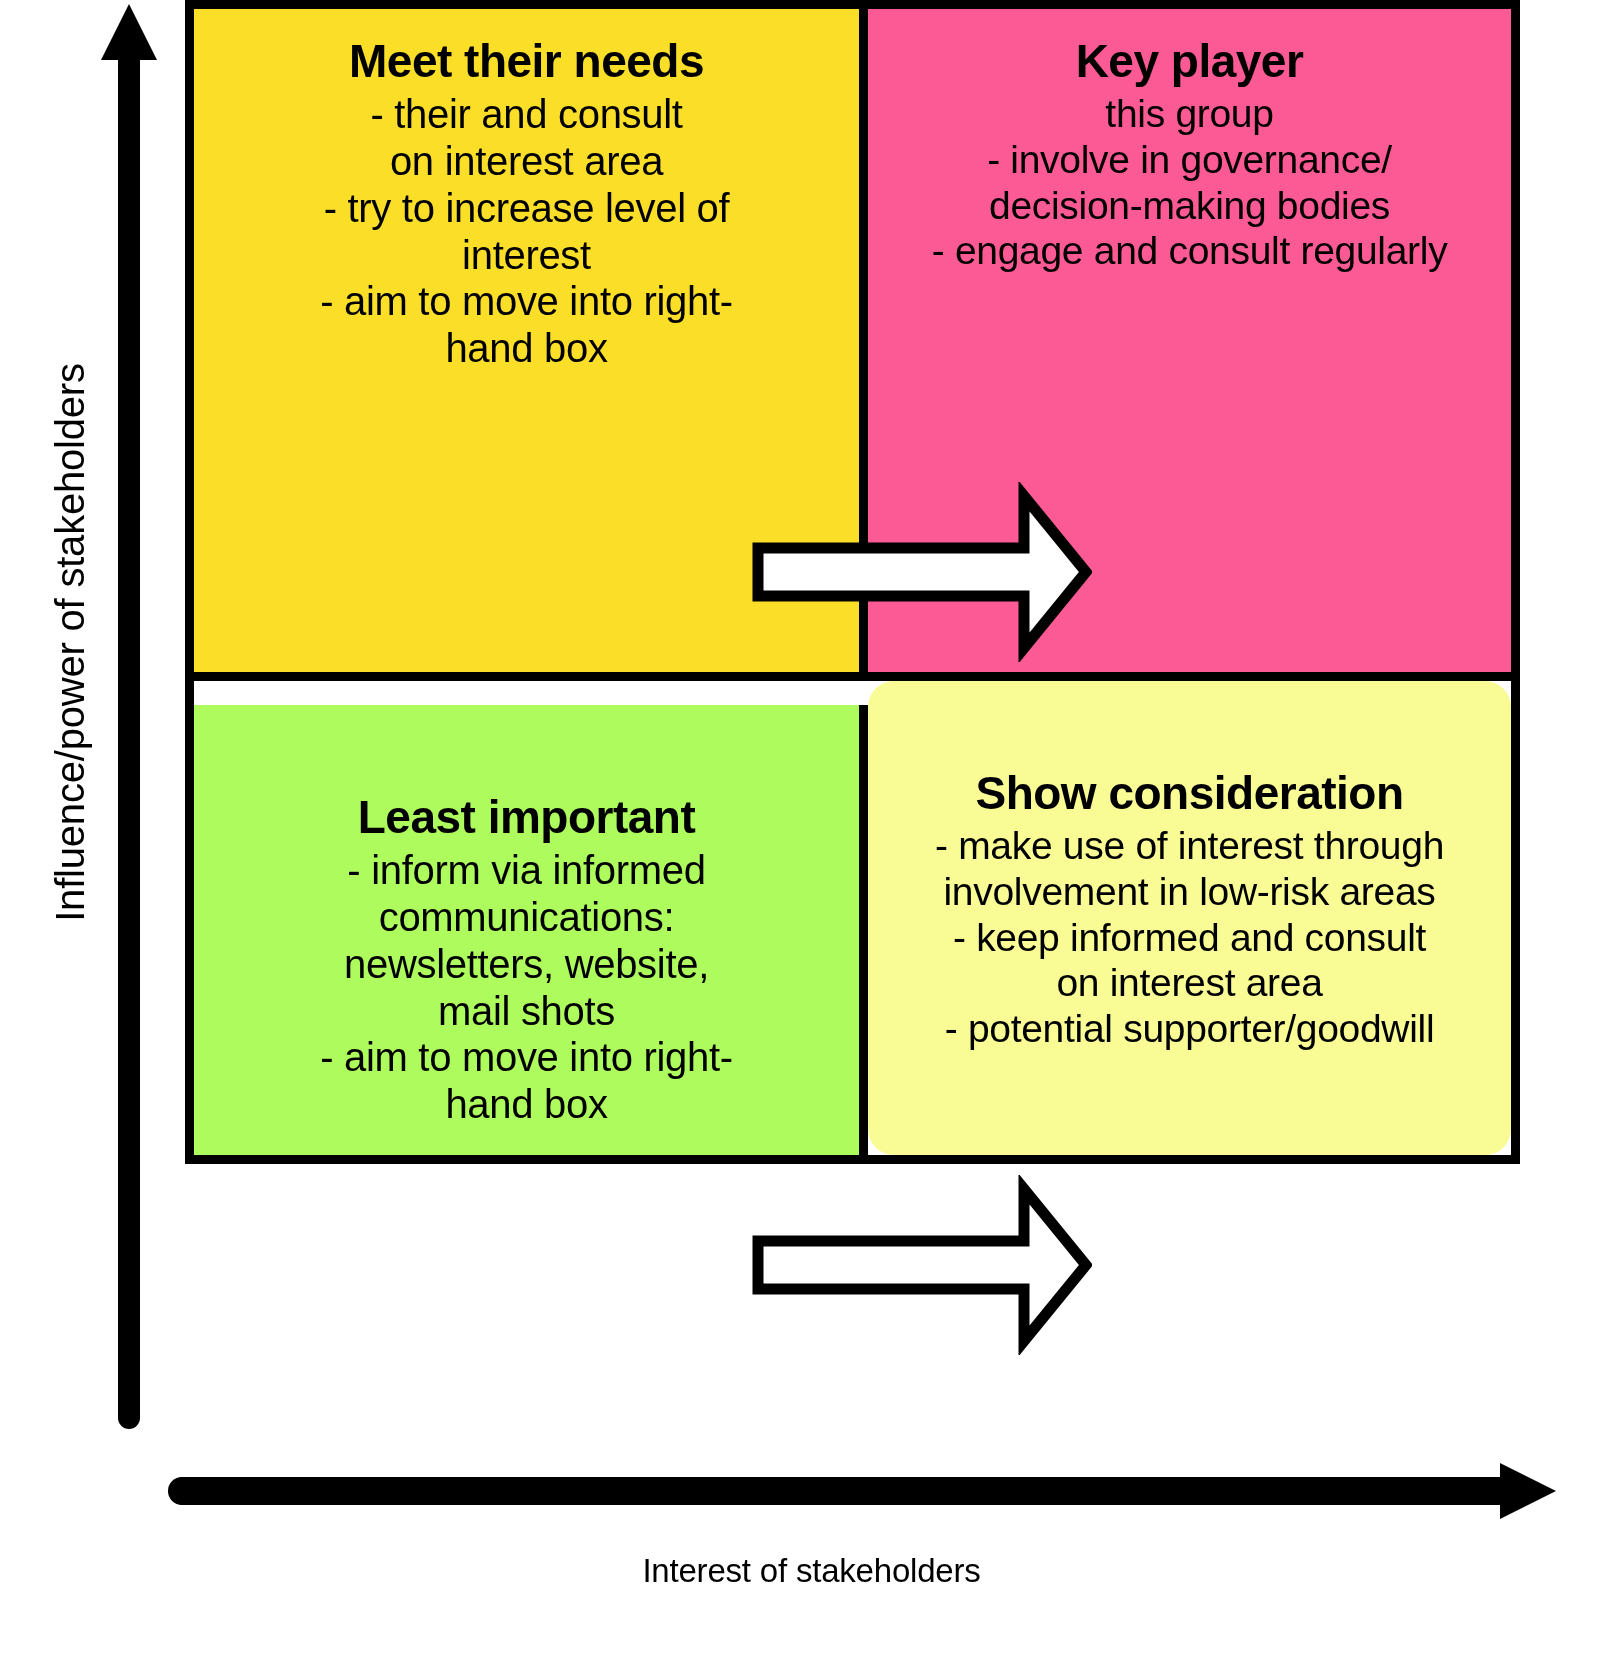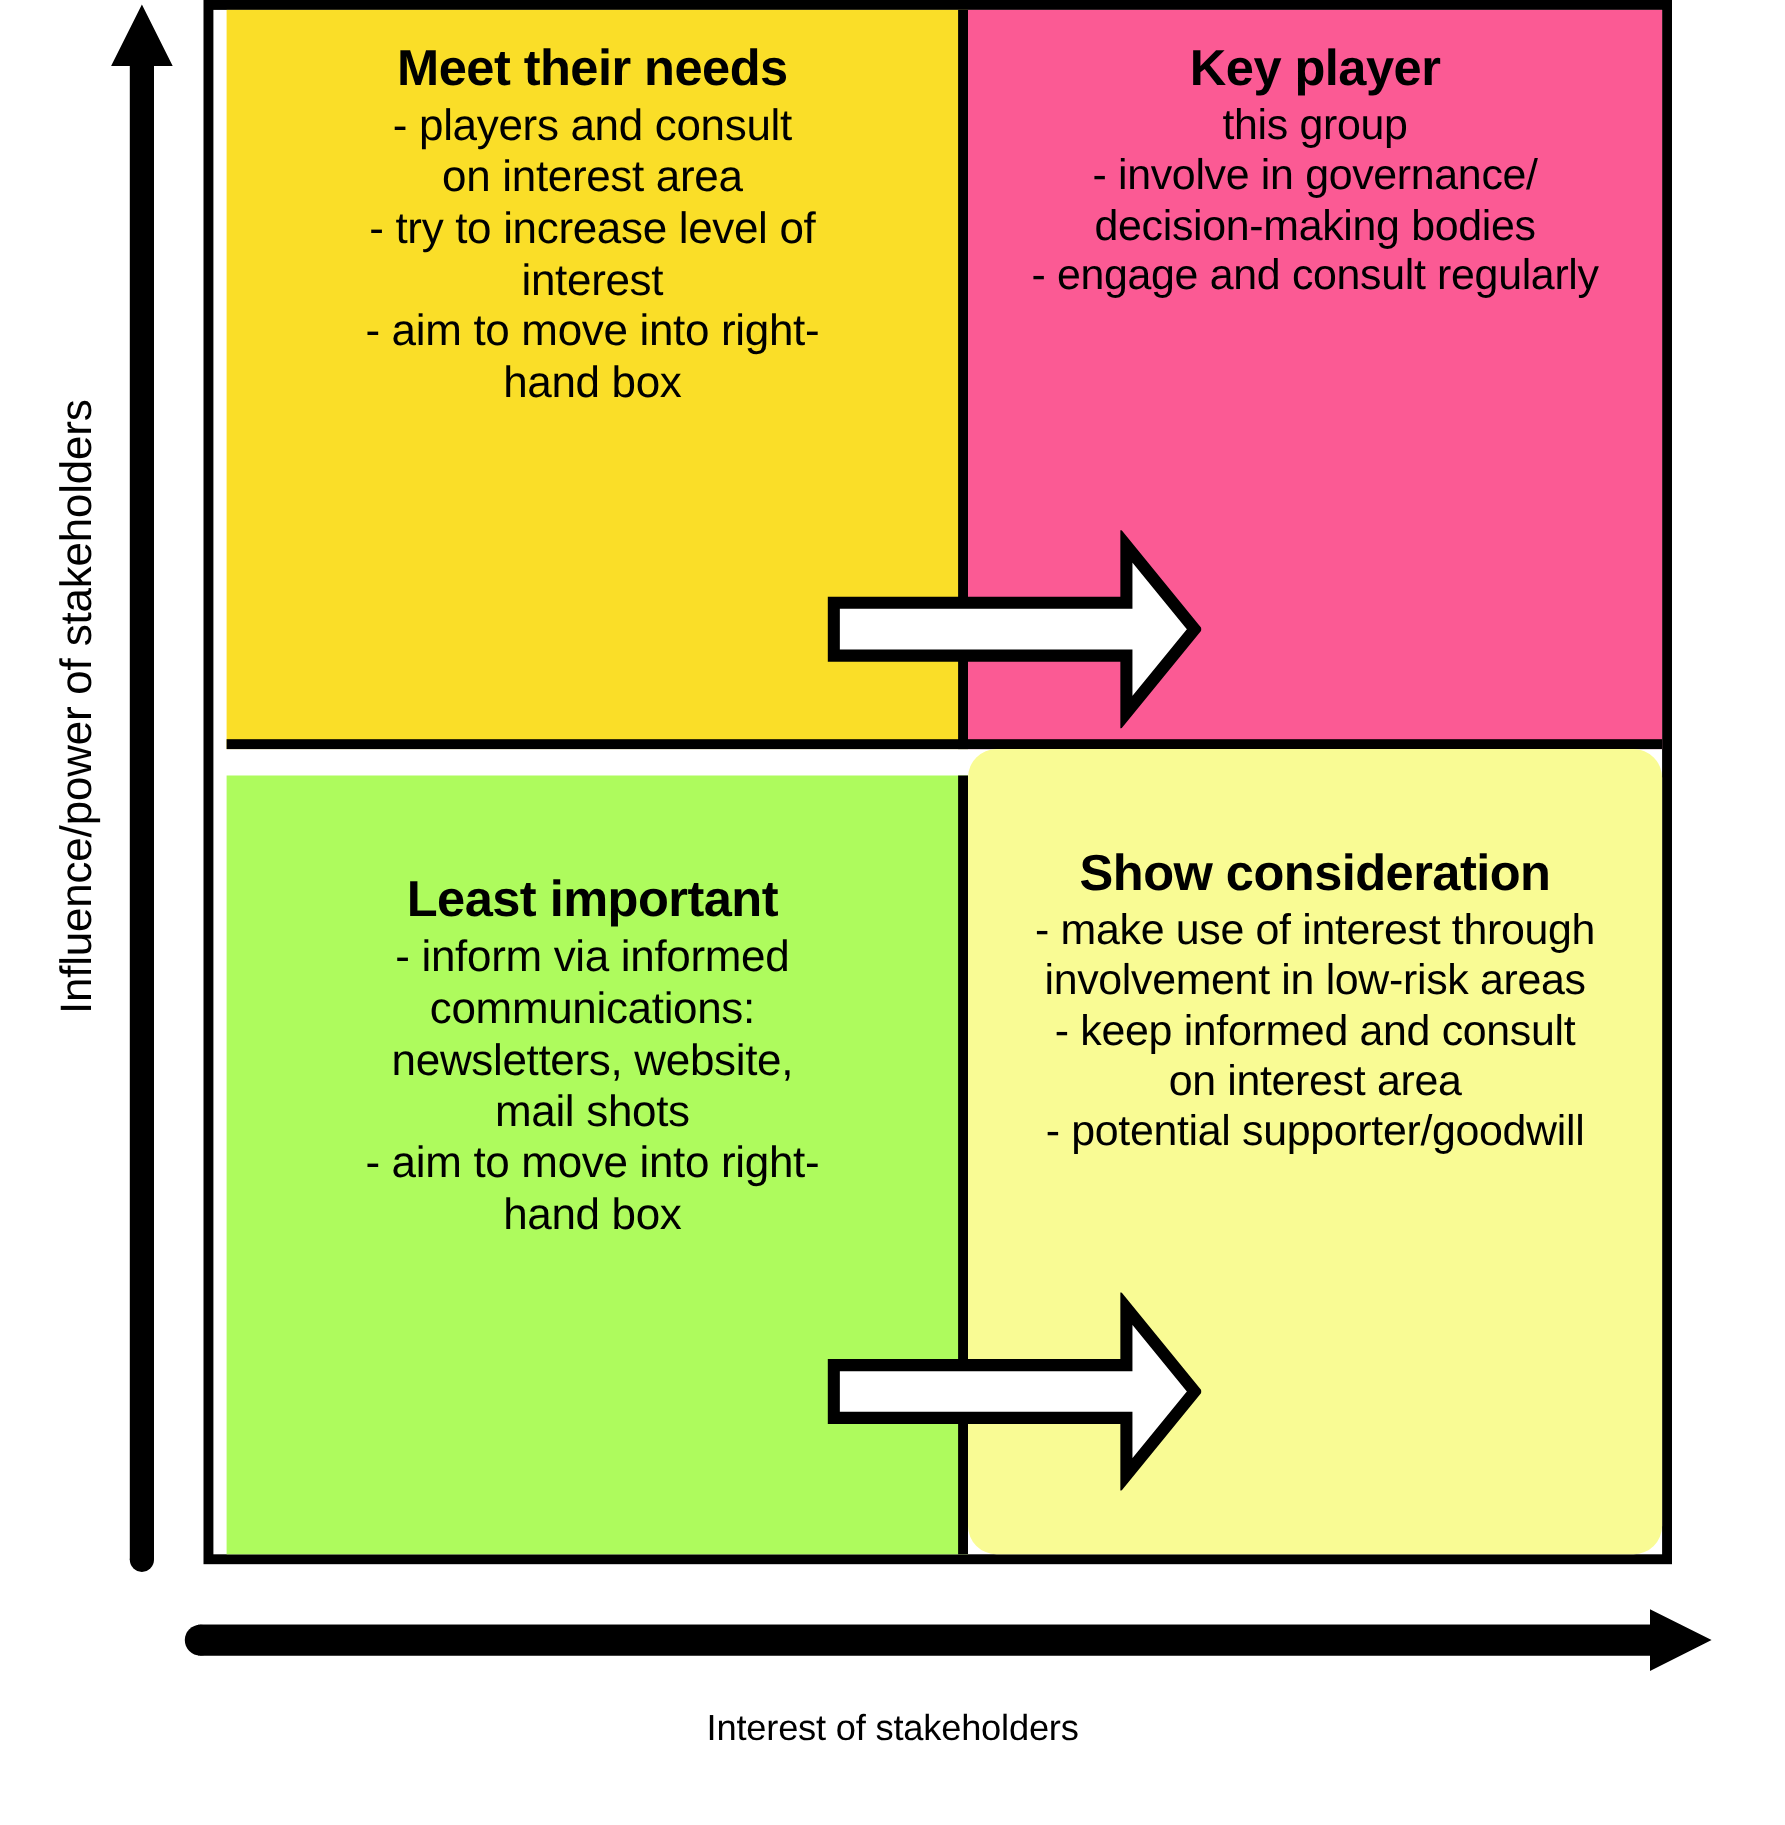--- a/index.html
+++ b/index.html
@@ -56,27 +56,26 @@
     color: #000;
     letter-spacing: -0.2px;
   }
 
   
   .matrix {
     position: absolute;
     left: 185px;
     top: 0px;
     width: 1335px;
-    height: 1422px;
+    height: 1164px;
     border: 9px solid #000;
     box-sizing: border-box;
     display: grid;
     grid-template-columns: 674px 1fr;
     grid-template-rows: 672px 1fr;
-    padding-left: 12px;
   }
   .quad {
     position: relative;
     box-sizing: border-box;
     padding: 14px 22px 0 22px;
     overflow: hidden;
   }
   .quad.tl { background: #FADE28; border-right: 9px solid #000; border-bottom: 9px solid #000; }
   .quad.tr { background: #FB5A94; border-bottom: 9px solid #000; }
   .quad.bl { background: #AEFB5D; border-right: 9px solid #000; margin-top: 24px; }
@@ -125,21 +124,21 @@
     </svg>
   </div>
 
   <div class="axis-title-y">Influence/power of stakeholders</div>
 
   <div class="matrix">
 
     <div class="quad tl">
       <div class="quad-title">Meet their needs</div>
       <div class="quad-body">
-        <span class="ln">- players and consult</span>
+        <span class="ln">- their and consult</span>
         <span class="ln">on interest area</span>
         <span class="ln">- try to increase level of</span>
         <span class="ln">interest</span>
         <span class="ln">- aim to move into right-</span>
         <span class="ln">hand box</span>
       </div>
     </div>
 
     <div class="quad tr">
       <div class="quad-title">Key player</div>

